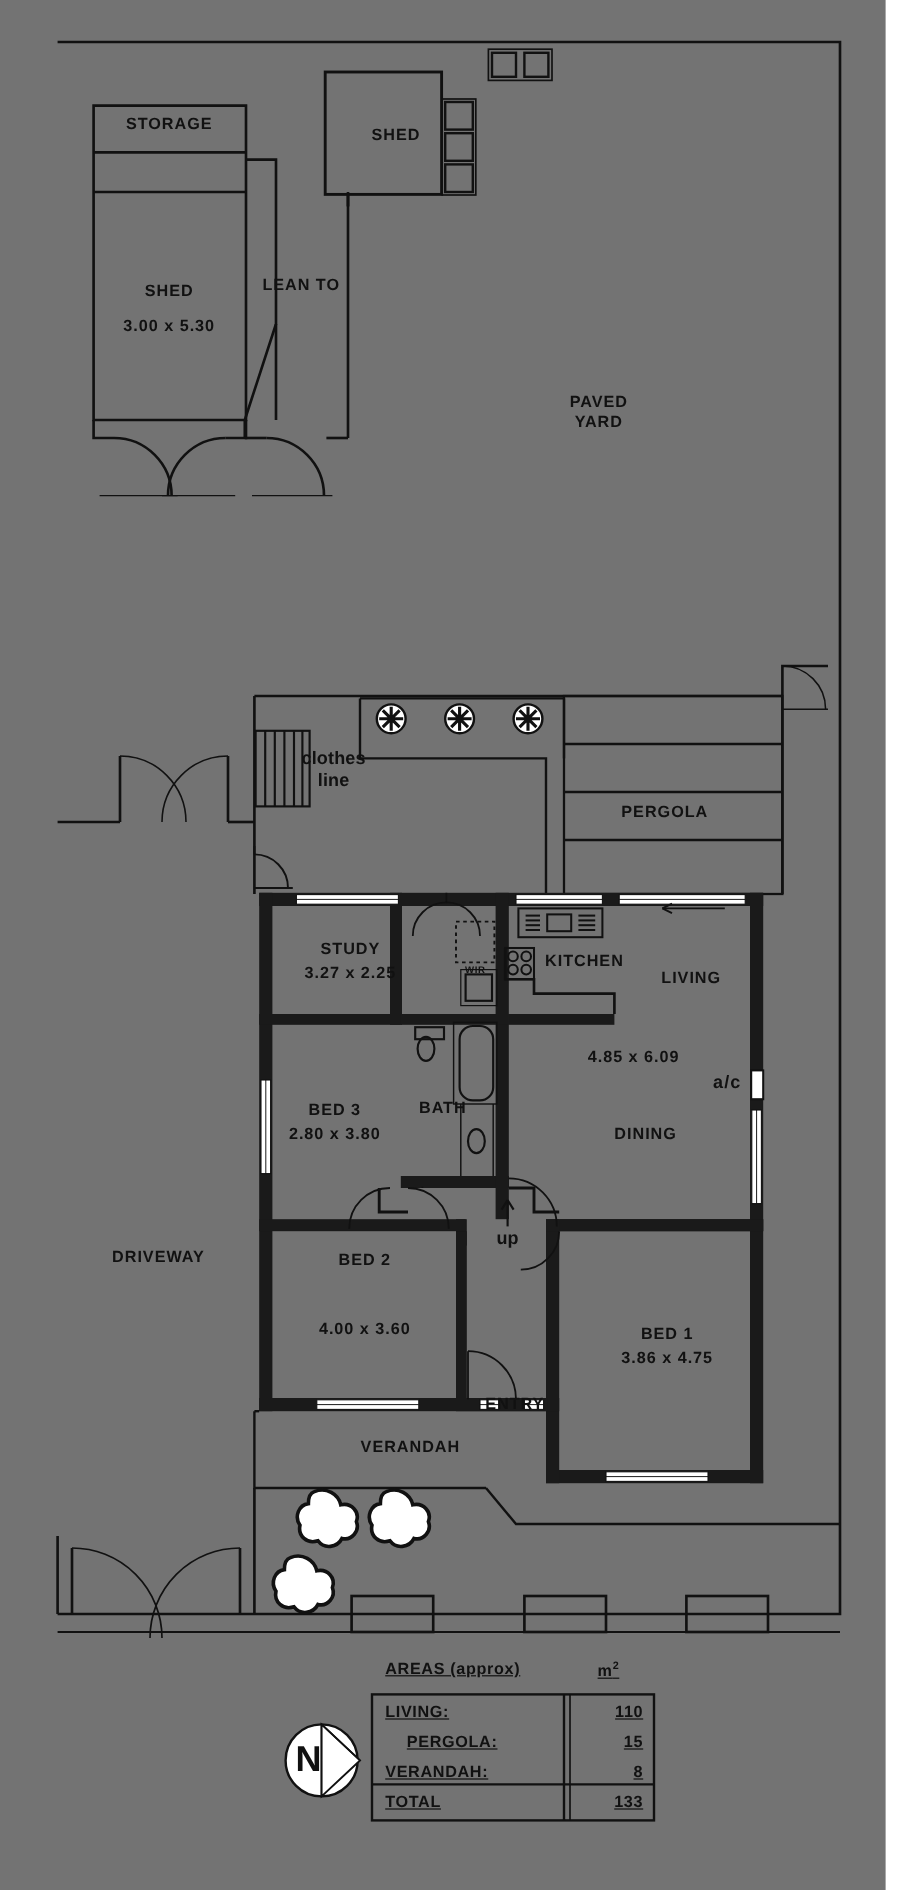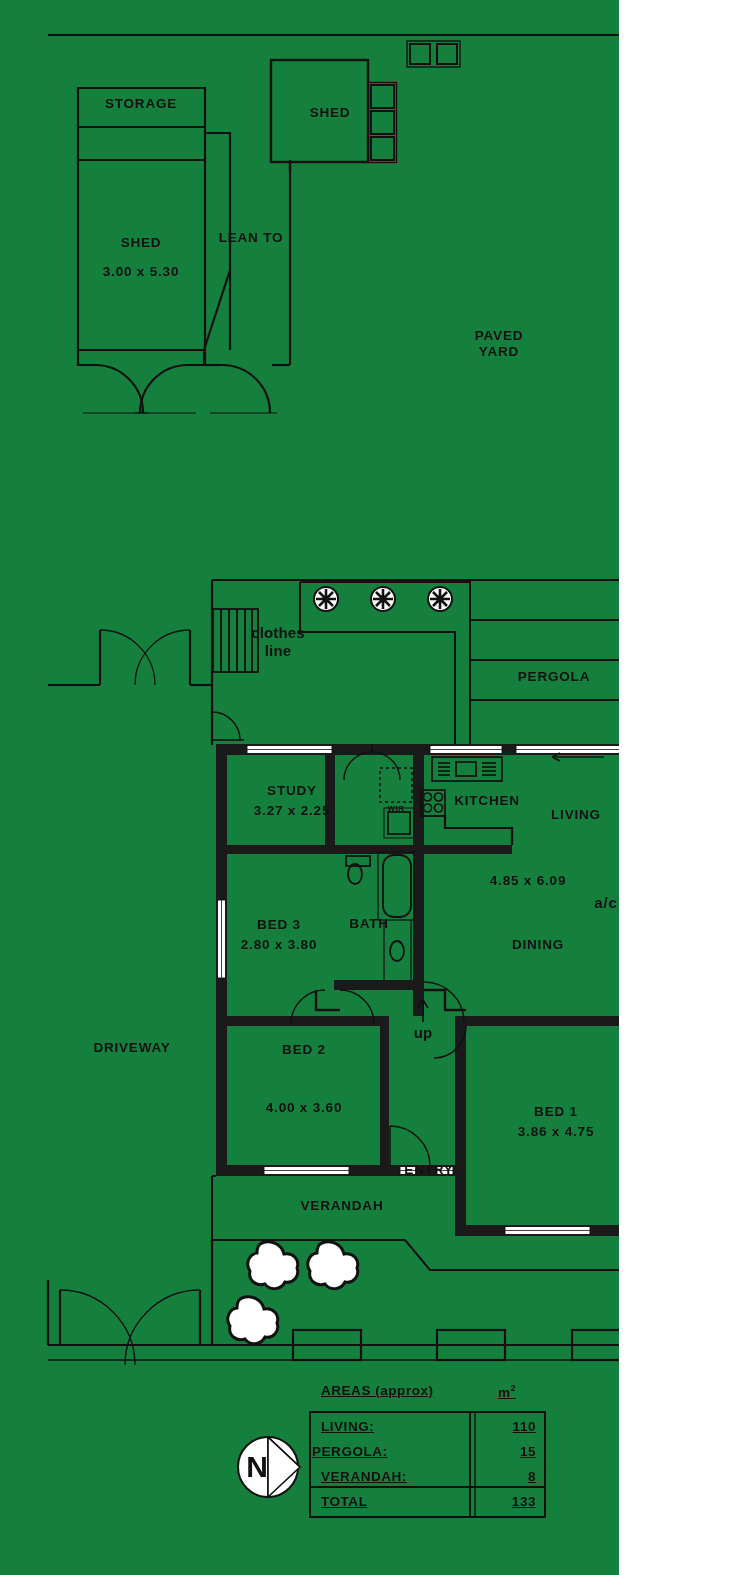--- a/index.html
+++ b/index.html
@@ -1,17 +1,17 @@
 <!DOCTYPE html>
 <html><head>
 <meta charset="utf-8">
 <style>
   html,body{margin:0;padding:0;background:#ffffff;}
   body{font-family:"Liberation Sans",sans-serif;}
-  #plan{position:relative;width:619px;height:1575px;background:#15803d;overflow:hidden;}
+  #plan{position:relative;width:738px;height:1575px;background:#737373;overflow:hidden;}
   #plan svg{position:absolute;left:0;top:0;}
   .lbl{position:absolute;font-family:"Liberation Sans",sans-serif;font-weight:700;
        color:#111;letter-spacing:0.06em;white-space:pre;text-align:center;
        line-height:1.22;transform:translate(-50%,-50%);}
   .s16{font-size:13.5px;}
   .s12{font-size:15px;}
   .s10{font-size:8px;}
   .lower{text-transform:none;letter-spacing:0.01em;font-weight:700;}
   .areasTxt{position:absolute;font-weight:700;color:#111;letter-spacing:.04em;
             white-space:pre;font-size:13.5px;text-decoration:underline;}
@@ -391,21 +391,21 @@
 <div class="lbl s12" style="left:606px;top:903px;">a/c</div>
 
 <div class="lbl s12 lower" style="left:423px;top:1033px;">up</div>
 
 <div class="areasTxt" style="left:321px;top:1383px;">AREAS (approx)</div>
 <div class="areasTxt" style="left:498px;top:1383px;"><span>m</span><sup style="font-size:9px;">2</sup></div>
 
 <div class="areasTxt" style="left:321px;top:1419px;">LIVING:</div>
 <div class="areasTxt r" style="left:478px;top:1419px;width:58px;">110</div>
 
-<div class="areasTxt" style="left:312px;top:1444px;">PERGOLA:</div>
+<div class="areasTxt" style="left:339px;top:1444px;">PERGOLA:</div>
 <div class="areasTxt r" style="left:478px;top:1444px;width:58px;">15</div>
 
 <div class="areasTxt" style="left:321px;top:1469px;">VERANDAH:</div>
 <div class="areasTxt r" style="left:478px;top:1469px;width:58px;">8</div>
 
 <div class="areasTxt" style="left:321px;top:1494px;">TOTAL</div>
 <div class="areasTxt r" style="left:478px;top:1494px;width:58px;">133</div>
 
 <div class="lbl" style="left:258px;top:1467px;font-size:30px;font-weight:700;">N</div>
 

